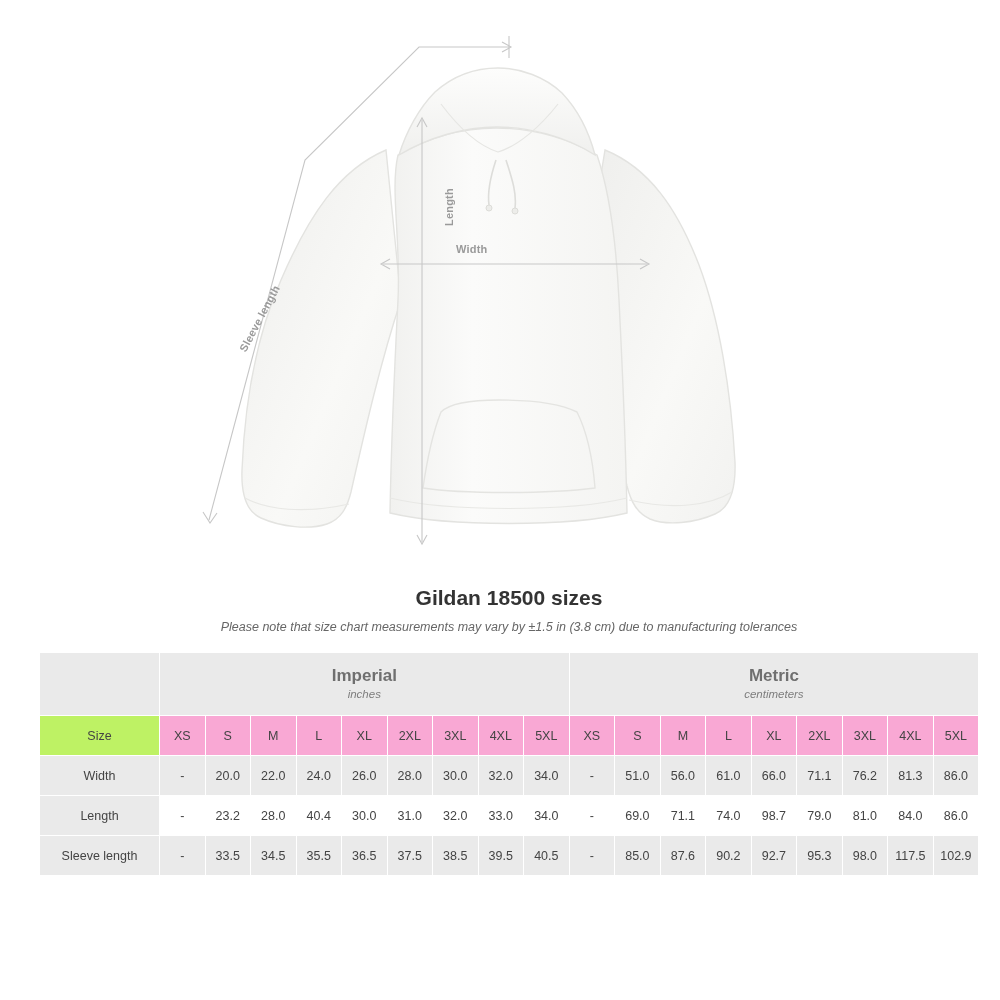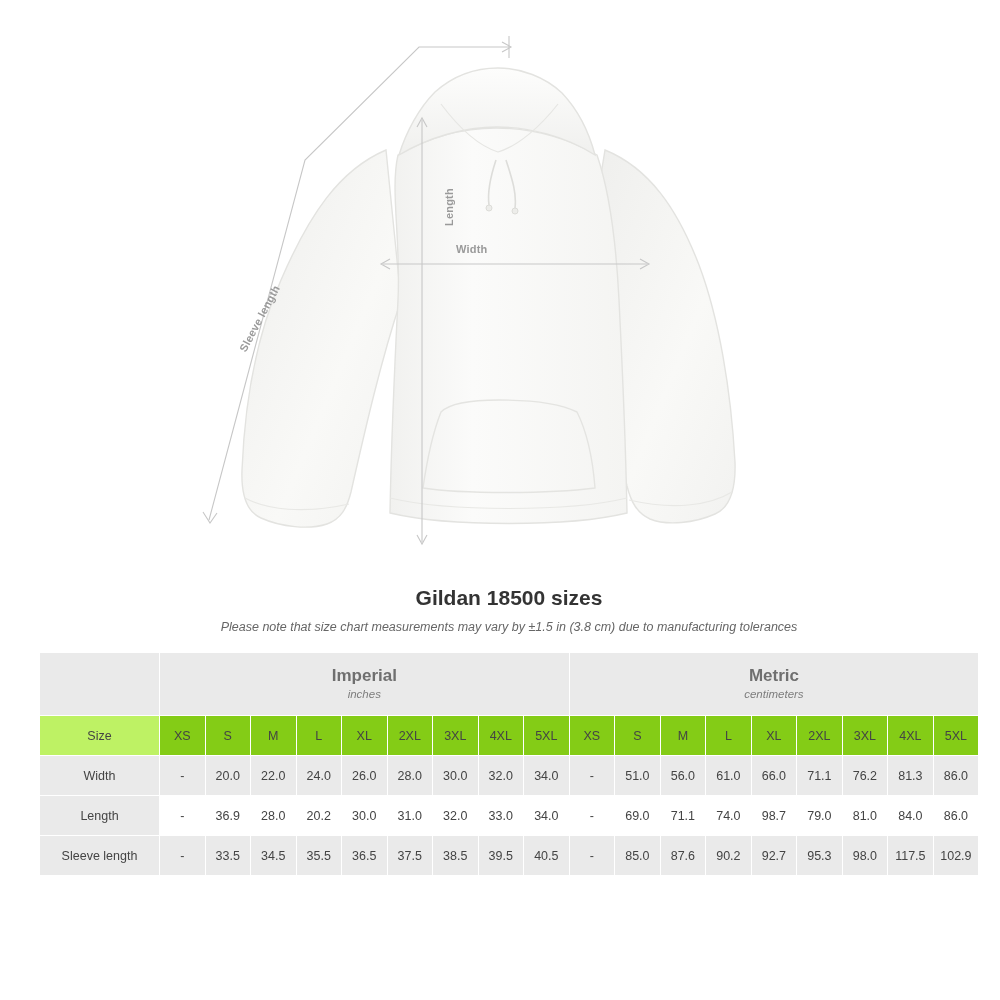--- a/index.html
+++ b/index.html
@@ -96,21 +96,21 @@
     color: #6f6f6f;
     line-height: 20px;
   }
   .unit-sub {
     font-size: 11.5px;
     font-style: italic;
     color: #7d7d7d;
     line-height: 16px;
   }
   .col-head {
-    background: #84cc16;
+    background: #f9a8d4;
     font-weight: bold;
     color: #4a4a4a;
     font-size: 12.5px;
   }
   .row-head {
     background: #eaeaea;
     font-weight: bold;
     color: #3f3f3f;
     font-size: 12.5px;
     width: 120px;
@@ -274,23 +274,23 @@
           <td class="cell-alt">66.0</td>
           <td class="cell-alt">71.1</td>
           <td class="cell-alt">76.2</td>
           <td class="cell-alt">81.3</td>
           <td class="cell-alt">86.0</td>
         </tr>
 
         <tr>
           <th class="row-head">Length</th>
           <td class="cell-plain">-</td>
-          <td class="cell-plain">36.9</td>
+          <td class="cell-plain">23.2</td>
           <td class="cell-plain">28.0</td>
-          <td class="cell-plain">20.2</td>
+          <td class="cell-plain">40.4</td>
           <td class="cell-plain">30.0</td>
           <td class="cell-plain">31.0</td>
           <td class="cell-plain">32.0</td>
           <td class="cell-plain">33.0</td>
           <td class="cell-plain">34.0</td>
           <td class="cell-plain">-</td>
           <td class="cell-plain">69.0</td>
           <td class="cell-plain">71.1</td>
           <td class="cell-plain">74.0</td>
           <td class="cell-plain">98.7</td>

